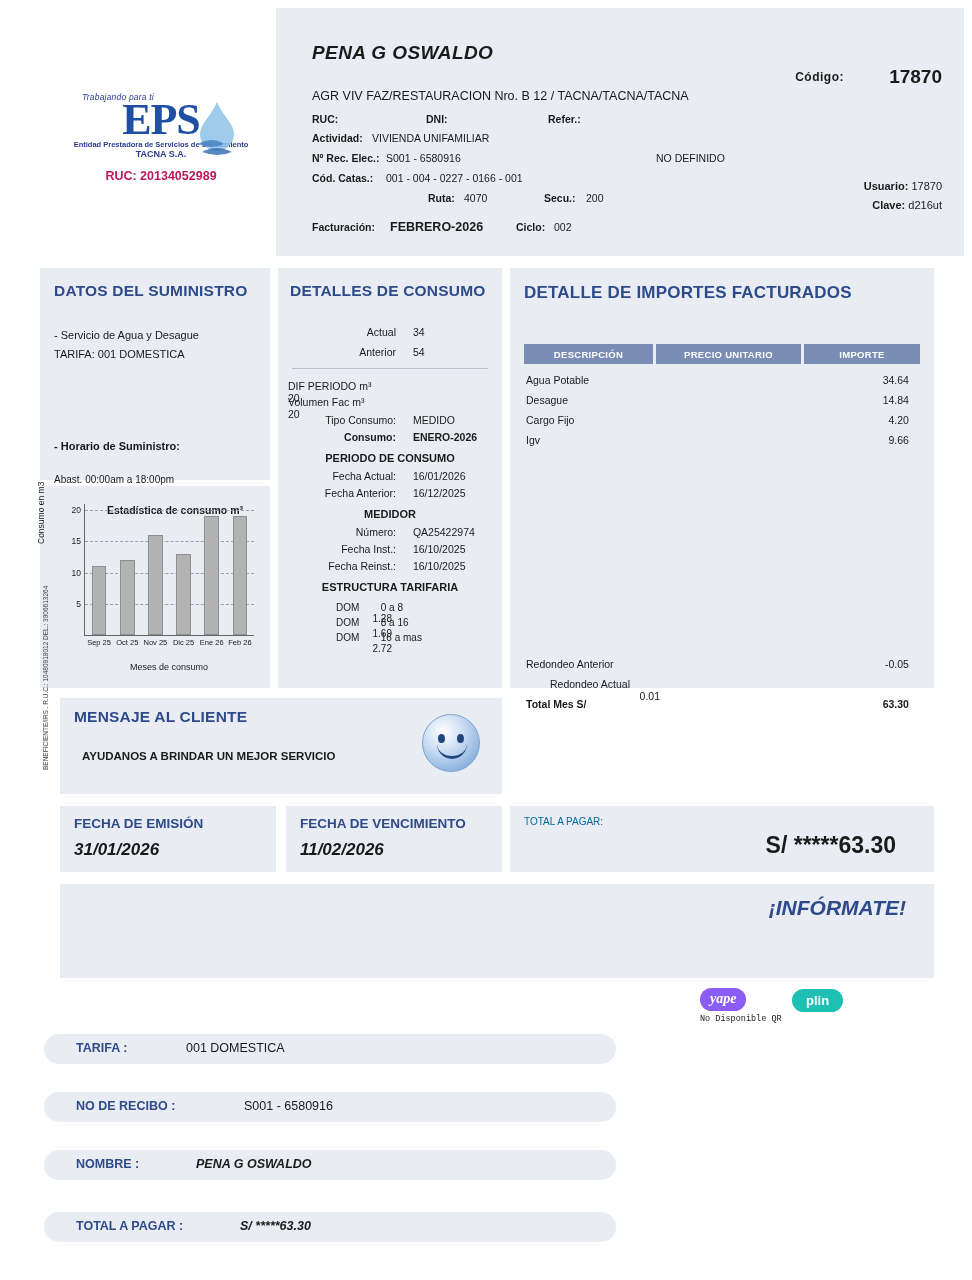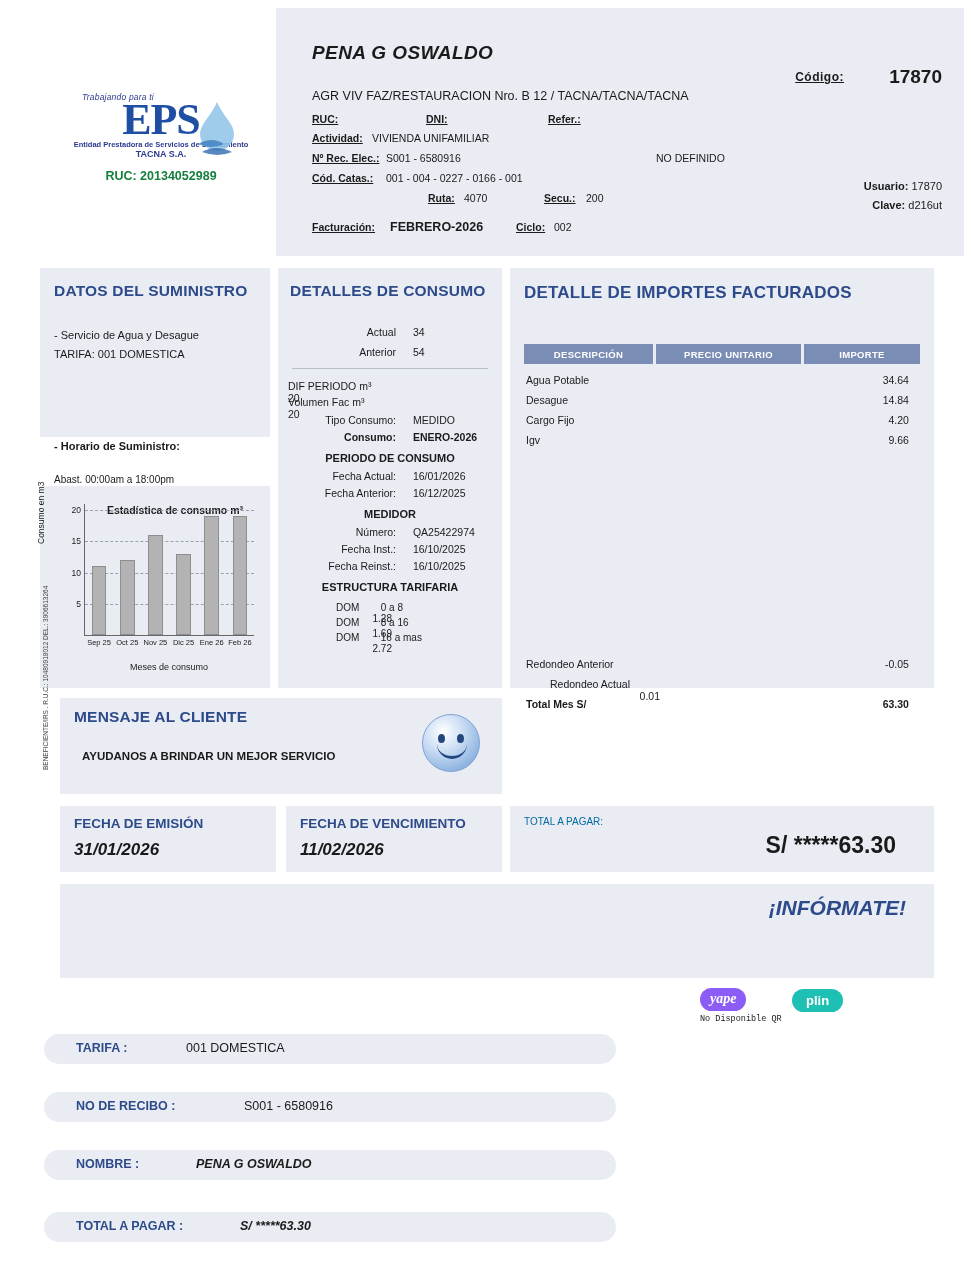--- a/index.html
+++ b/index.html
@@ -24,40 +24,40 @@
     background: #e9ecf2;
   }
   #client-name {
     position: absolute; left: 36px; top: 34px;
     font-size: 19px; font-weight: bold; font-style: italic; letter-spacing: .4px;
   }
   #client-address {
     position: absolute; left: 36px; top: 81px;
     font-size: 12.5px;
   }
-  .hdr-lbl { position: absolute; font-size: 10.5px; font-weight: bold; text-decoration: underline; }
+  .hdr-lbl { position: absolute; font-size: 10.5px; font-weight: bold; }
   .hdr-val { position: absolute; font-size: 10.5px; }
 
   #codigo-label { right: 120px; top: 62px; font-size: 12px; font-weight: bold; letter-spacing:.5px;}
   #codigo-value { right: 22px; top: 58px; font-size: 19px; font-weight: bold; }
   #usuario-line { right: 22px; top: 172px; font-size: 11px; font-weight: bold; text-align: right;}
   #clave-line   { right: 22px; top: 191px; font-size: 11px; font-weight: bold; text-align: right;}
   #usuario-line span.v, #clave-line span.v { font-weight: normal; }
 
   
   #logo-block { position: absolute; left: 56px; top: 92px; width: 210px; text-align: center; }
   #logo-tagline { font-size: 8.5px; color: #2b3a8f; font-style: italic; letter-spacing: .2px; margin-bottom: -4px; text-align:left; padding-left: 26px;}
   #logo-eps { font-size: 44px; font-weight: bold; color: #1f4fa3; letter-spacing: -1px; line-height: 44px; font-family: "Liberation Serif", serif;}
   #logo-sub1 { font-size: 7.5px; color: #2b3a8f; font-weight: bold; margin-top: -2px;}
   #logo-sub2 { font-size: 9px; color: #2b3a8f; font-weight: bold; }
-  #logo-ruc { font-size: 12.5px; font-weight: bold; color: #15803d; margin-top: 10px; }
+  #logo-ruc { font-size: 12.5px; font-weight: bold; color: #be185d; margin-top: 10px; }
   #logo-drop { position:absolute; right: 26px; top: 2px; }
 
   
-  #datos-panel { left: 40px; top: 268px; width: 230px; height: 169px; }
+  #datos-panel { left: 40px; top: 268px; width: 230px; height: 212px; }
   .sec-title { color: #2d4a8a; font-weight: bold; font-size: 15.5px; line-height: 18px; letter-spacing: .2px;}
   #datos-panel .sec-title { position: absolute; left: 14px; top: 14px; }
   #datos-items { position: absolute; left: 14px; top: 58px; font-size: 11px; line-height: 19px;}
   #datos-horario { position: absolute; left: 14px; top: 172px; font-size: 11px; font-weight: bold;}
   #datos-horario-val { position: absolute; left: 14px; top: 190px; font-size: 10px; margin-top: 16px;}
 
   
   #chart-panel { left: 40px; top: 486px; width: 230px; height: 202px; background: #e9ecf2;}
   #chart-area { position: absolute; left: 44px; top: 18px; width: 170px; height: 132px; border-left: 1px solid #666; border-bottom: 1px solid #666;}
   #chart-title { position: absolute; left: 40px; top: 18px; width: 190px; text-align: center; font-size: 10.5px; font-weight: bold; }

